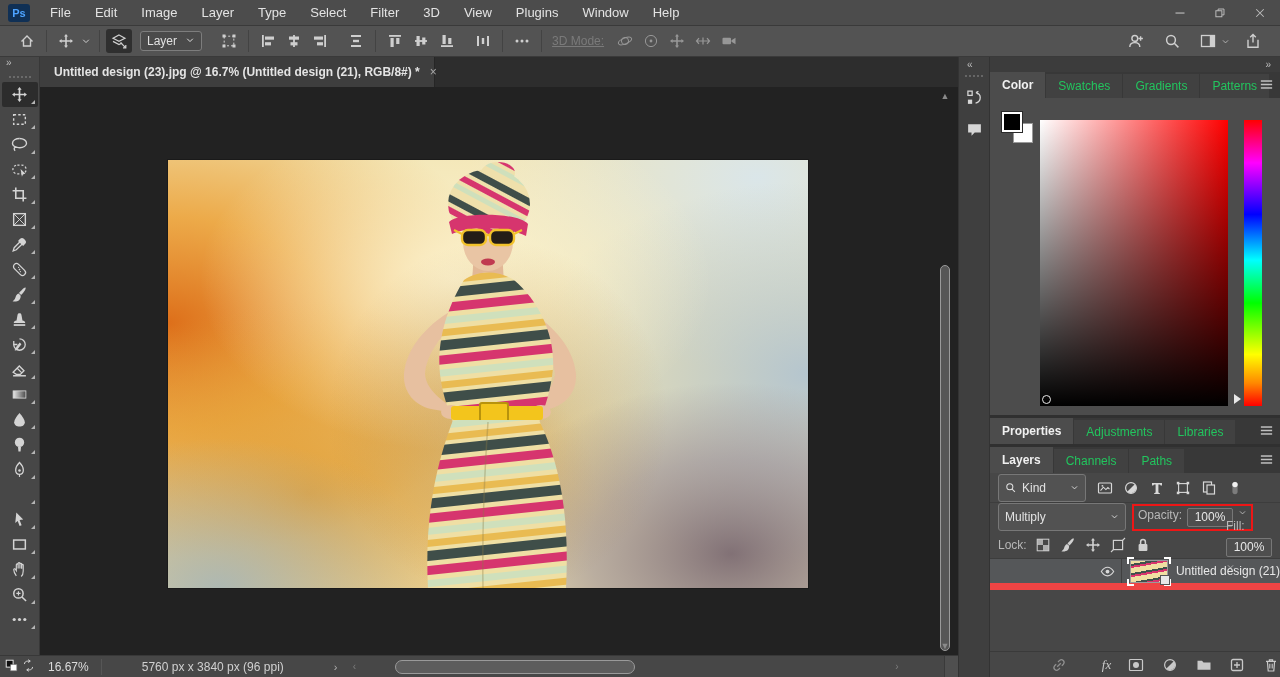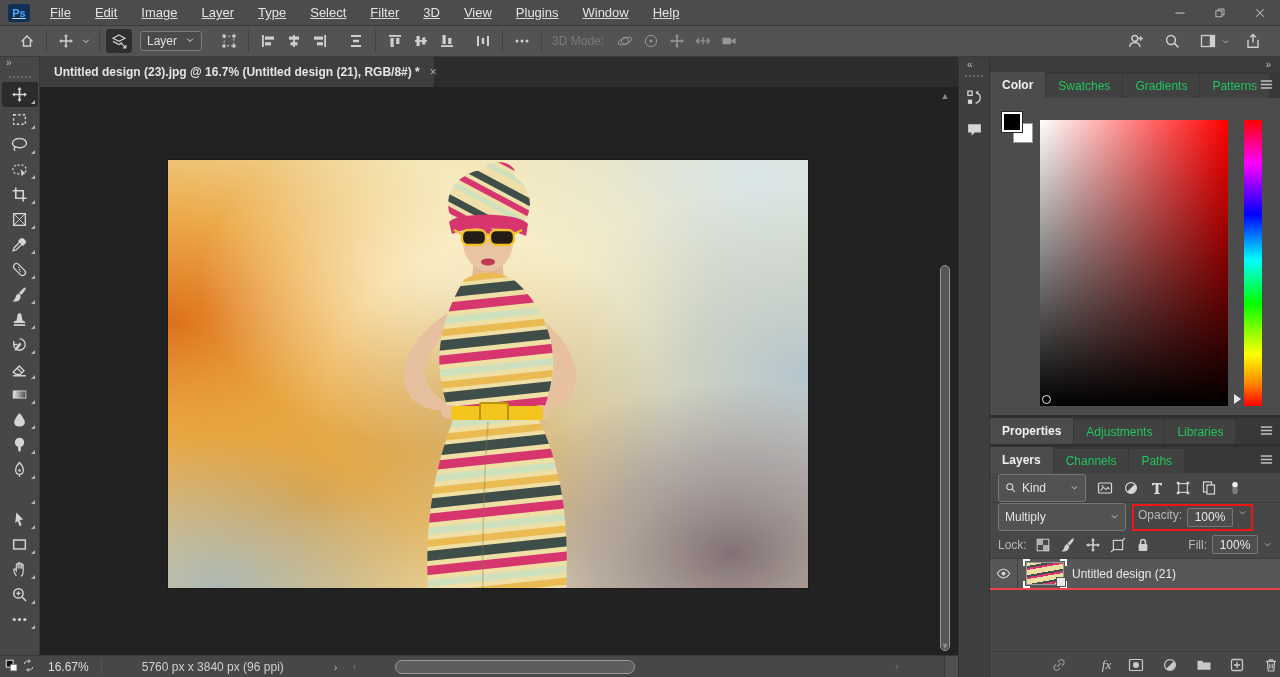--- a/index.html
+++ b/index.html
@@ -2,41 +2,41 @@
 <html><head>
 <meta charset="utf-8">
 <style>
   * { margin:0; padding:0; box-sizing:border-box; user-select:none; }
   html,body { width:1280px; height:677px; overflow:hidden; background:#212121;
     font-family:"Liberation Sans", sans-serif; font-size:12px; color:#d6d6d6; }
   .app { position:absolute; inset:0; }
 
   
   .menubar { position:absolute; left:0; top:0; width:1280px; height:26px;
-    background:#4c4c4c; display:flex; align-items:center; border-bottom:1px solid #3a3a3a; z-index:5;text-decoration:underline;}
+    background:#4c4c4c; display:flex; align-items:center; border-bottom:1px solid #3a3a3a; z-index:5;}
   .ps-logo { width:22px; height:18px; margin:0 8px 0 8px; background:#103055; color:#4da3ff;
     border-radius:3px; font-size:11px; font-weight:bold; display:flex; align-items:center; justify-content:center;}
   .menu-item { padding:0 12px; height:26px; display:flex; align-items:center; color:#e3e3e3; font-size:13px; cursor:default;}
   .win-controls { margin-left:auto; display:flex; height:26px; }
   .win-btn { width:40px; height:26px; display:flex; align-items:center; justify-content:center; color:#bdbdbd;}
   .win-btn svg { width:12px; height:12px; }
 
   
   .optionsbar { position:absolute; left:0; top:26px; width:1280px; height:31px;
     background:#535353; display:flex; align-items:center; border-bottom:1px solid #3a3a3a; z-index:5;}
   .ob-icon { width:26px; height:24px; display:flex; align-items:center; justify-content:center; color:#cfcfcf; border-radius:3px;}
   .ob-icon svg, .icon16 svg { width:16px; height:16px; }
   .ob-icon.active { background:#2f2f2f; }
   .ob-sep { width:1px; height:22px; background:#434343; margin:0 6px; }
   .ob-select { height:20px; background:#4a4a4a; border:1px solid #7d7d7d; border-radius:3px;
     display:flex; align-items:center; padding:0 6px; gap:8px; color:#e0e0e0; font-size:12px;}
   .ob-select .chev svg{ width:10px; height:10px; }
   .ob-label { color:#9a9a9a; margin:0 8px 0 4px; font-size:12px;}
   .ob-right { margin-left:auto; display:flex; align-items:center; gap:10px; padding-right:14px;}
-  .dim { opacity:.55; }
+  .dim { opacity:.55;text-decoration:underline; }
 
   
   .toolbar { position:absolute; left:0; top:57px; width:40px; height:598px; background:#474747;
     display:flex; flex-direction:column; align-items:center; border-right:1px solid #383838; z-index:4;}
   .tb-head { width:100%; height:16px; color:#bdbdbd; font-size:10px; padding-left:6px; letter-spacing:1px; }
   .tb-grab { width:22px; border-top:2px dotted #6a6a6a; margin:3px 0 4px 0; }
   .tool { position:relative; width:36px; height:25px; display:flex; align-items:center; justify-content:center; color:#d4d4d4; border-radius:2px;}
   .tool.active { background:#2c2c2c; }
   .tool svg { width:17px; height:17px; }
   .tool .tri { position:absolute; right:3px; bottom:3px; width:0; height:0;
@@ -117,24 +117,24 @@
   .blend-row { height:28px; gap:4px; }
   .blend-select { width:128px; justify-content:space-between; }
   .opacity-wrap { display:flex; align-items:flex-start; gap:5px; border:2px solid #ee1616; padding:2px 4px; margin-left:2px;}
   .mini-label { color:#b8b8b8; }
   .val-box { height:19px; width:46px; border:1px solid #777; border-radius:2px; background:#4e4e4e;
     display:flex; align-items:center; justify-content:center; color:#e8e8e8;}
   .val-chev { color:#bdbdbd; display:flex; align-items:center;}
   .val-chev svg{ width:9px; height:9px;}
   .lock-row { height:28px; gap:7px; border-bottom:1px solid #3d3d3d;}
   .lock-row .icon16 { width:18px; height:18px; display:flex; align-items:center; justify-content:center; color:#d0d0d0;}
-  .lock-row .fill-group { margin-left:auto; display:flex; align-items:center; gap:5px;}
+  .lock-row .fill-group { margin-left:auto; display:flex; gap:5px;flex-direction:column;}
 
   .layer-list { }
-  .layer-row { height:31px; display:flex; align-items:center; border-bottom:2px solid #ef4444; background:#474747;}
+  .layer-row { height:31px; display:flex; align-items:center; border-bottom:7px solid #ef4444; background:#474747;justify-content:flex-end;}
   .layer-row.selected { background:#555759; }
   .eye-cell { width:28px; display:flex; align-items:center; justify-content:center; color:#d8d8d8; border-right:1px solid #404040; height:100%;}
   .eye-cell svg { width:15px; height:15px;}
   .thumb-wrap { position:relative; margin:0 8px; width:38px; height:23px; }
   .thumb { width:38px; height:23px; border:1px solid #9a9a9a; }
   .thumb.art1 { background:
      repeating-linear-gradient(170deg, #f0dfa2 0 3px, #41514c 3px 5px, #d8346d 5px 7px, #f0dfa2 7px 9px);
      background-color:#f3ecd8;}
   .thumb.art2 { background:linear-gradient(115deg, #e8971f 0%, #f5d878 35%, #f0e7c8 55%, #aebfcb 78%, #8b94a8 100%);}
   .so-badge { position:absolute; right:-2px; bottom:-2px; width:10px; height:10px; background:#e8e8e8;

